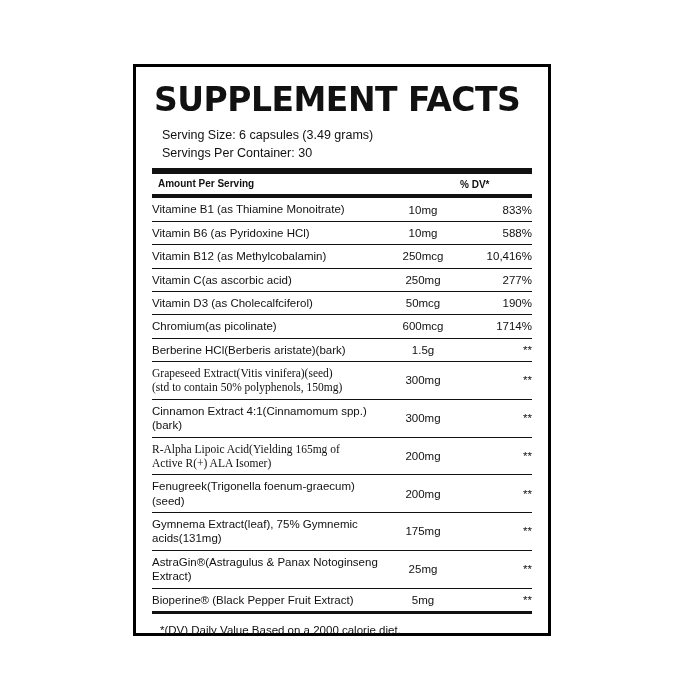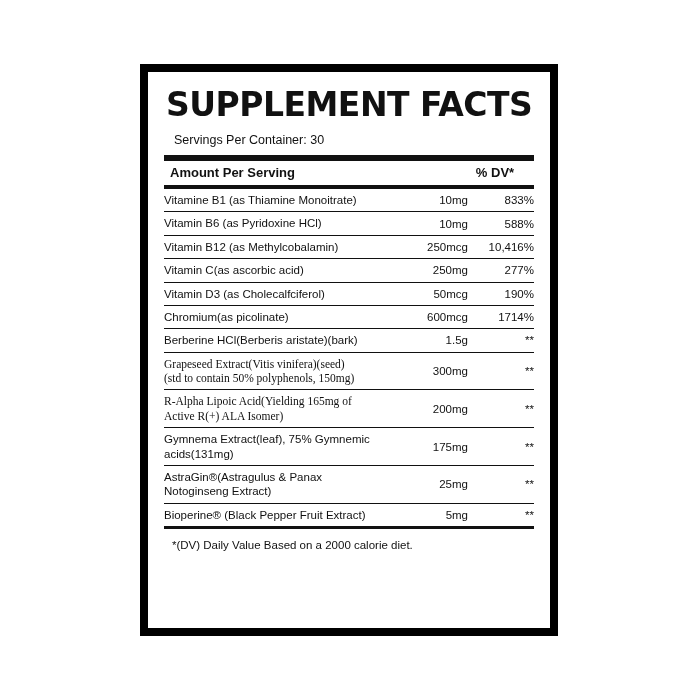--- a/index.html
+++ b/index.html
@@ -11,25 +11,25 @@
     font-family: "Liberation Sans", sans-serif;
   }
   .page {
     position: relative;
     width: 700px;
     height: 700px;
     background: #ffffff;
   }
   .panel {
     position: absolute;
-    left: 140px;
+    left: 133px;
     top: 64px;
     width: 418px;
     height: 572px;
-    border: 8px solid #000000;
+    border: 3px solid #000000;
     background: #ffffff;
     box-sizing: border-box;
     padding: 14px 16px 10px 16px;
   }
   .title {
     font-family: "DejaVu Sans", sans-serif;
     font-weight: bold;
     font-size: 33px;
     letter-spacing: -0.5px;
     color: #111111;
@@ -63,57 +63,58 @@
   }
   table.facts tr.row td {
     border-top: 1px solid #111111;
   }
   td.name {
     text-align: left;
     padding-left: 6px;
     line-height: 1.25;
   }
   td.amount {
-    text-align: right;
+    text-align: center;
     width: 86px;
     white-space: nowrap;
   }
   td.dv {
     text-align: right;
     width: 66px;
     white-space: nowrap;
     padding-right: 4px;
   }
   .head-row td {
     font-weight: bold;
-    font-size: 13px;
+    font-size: 10px;
     padding: 4px 0 5px 0;
   }
   .head-row td.name { padding-left: 6px; }
-  .head-row td.dv { text-align: center; padding-right: 6px; }
+  .head-row td.dv { text-align: left; padding-right: 6px; }
   .footnotes {
     margin: 7px 0 0 8px;
     font-size: 11.5px;
     color: #111111;
     line-height: 1.6;
   }
   .sub {
     display: block;
     font-family: Liberation Serif, serif;
   }
 </style>
 </head>
 <body>
 
 <div class="page">
   <div class="panel">
 
     <div class="title">SUPPLEMENT FACTS</div>
 
     <div class="serving-block">
+      <div>Serving Size: 6 capsules (3.49 grams)</div>
       <div>Servings Per Container: 30</div>
     </div>
 
     <div class="rule-thick"></div>
 
     <table class="facts">
       <tbody>
         <tr class="head-row">
           <td class="name">Amount Per Serving</td>
           <td class="amount"></td>
@@ -163,28 +164,38 @@
           </tr>
           <tr class="row">
             <td class="name">
               <span class="sub">Grapeseed Extract(Vitis vinifera)(seed)</span>
               <span class="sub">(std to contain 50% polyphenols, 150mg)</span>
             </td>
             <td class="amount">300mg</td>
             <td class="dv">**</td>
           </tr>
           <tr class="row">
+            <td class="name">Cinnamon Extract 4:1(Cinnamomum spp.)(bark)</td>
+            <td class="amount">300mg</td>
+            <td class="dv">**</td>
+          </tr>
+          <tr class="row">
             <td class="name">
               <span class="sub">R-Alpha Lipoic Acid(Yielding 165mg of</span>
               <span class="sub">Active R(+) ALA Isomer)</span>
             </td>
             <td class="amount">200mg</td>
             <td class="dv">**</td>
           </tr>
           <tr class="row">
+            <td class="name">Fenugreek(Trigonella foenum-graecum)(seed)</td>
+            <td class="amount">200mg</td>
+            <td class="dv">**</td>
+          </tr>
+          <tr class="row">
             <td class="name">Gymnema Extract(leaf), 75% Gymnemic acids(131mg)</td>
             <td class="amount">175mg</td>
             <td class="dv">**</td>
           </tr>
           <tr class="row">
             <td class="name">AstraGin®(Astragulus &amp; Panax Notoginseng Extract)</td>
             <td class="amount">25mg</td>
             <td class="dv">**</td>
           </tr>
           <tr class="row">

